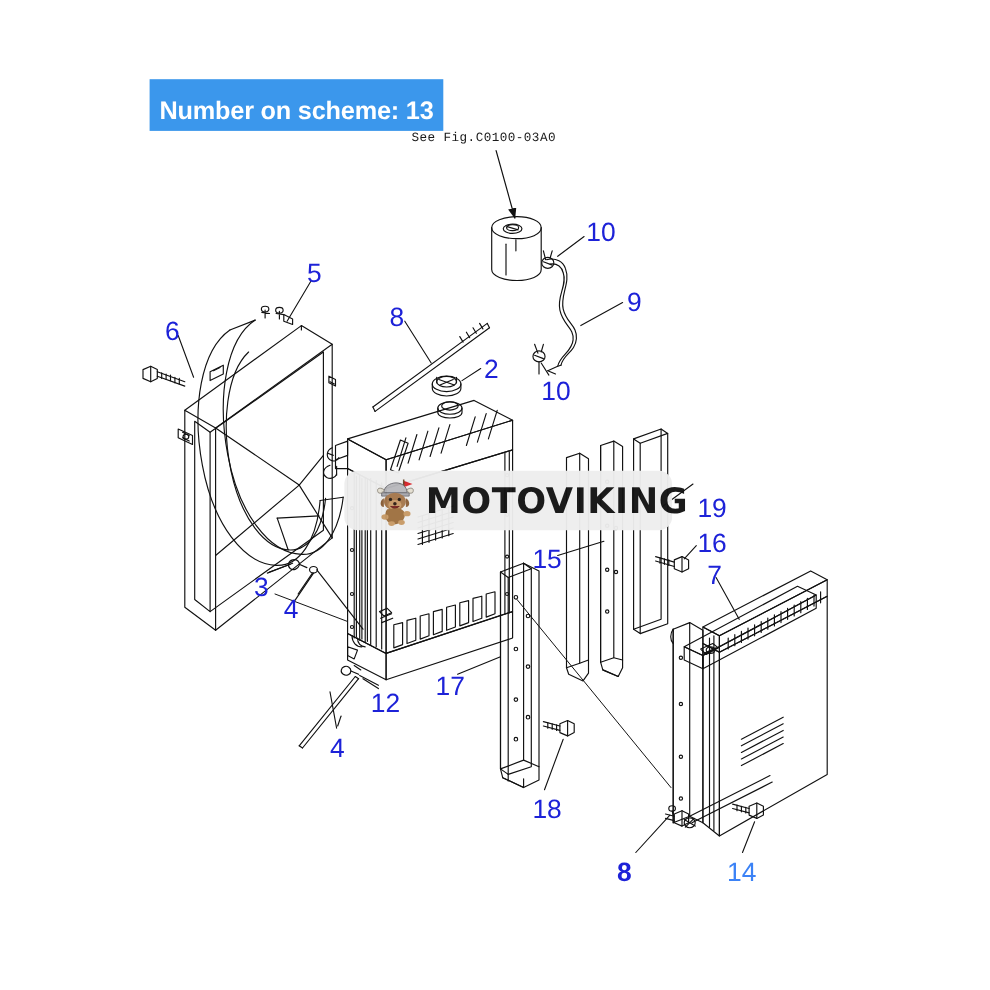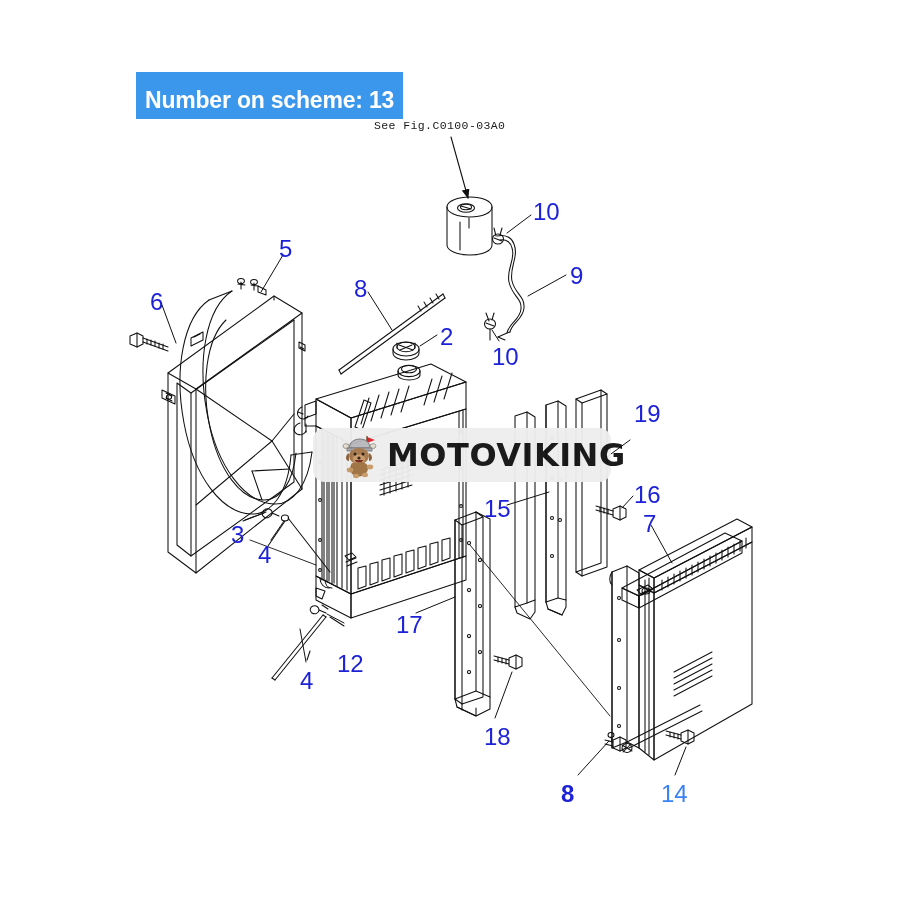--- a/index.html
+++ b/index.html
@@ -461,28 +461,28 @@
   <div id="scheme-banner" style="background: rgb(59, 151, 236); color: rgb(255, 255, 255);">Number on scheme: 13</div>
 
   <div id="callout-layer">
       <div class="callout" style="left: 150px; top: 291px; color: rgb(29, 34, 216);">6</div>
       <div class="callout" style="left: 279px; top: 238px; color: rgb(29, 34, 216);">5</div>
       <div class="callout" style="left: 354px; top: 278px; color: rgb(29, 34, 216);">8</div>
       <div class="callout" style="left: 440px; top: 326px; color: rgb(29, 34, 216);">2</div>
       <div class="callout" style="left: 533px; top: 201px; color: rgb(29, 34, 216);">10</div>
       <div class="callout" style="left: 570px; top: 265px; color: rgb(29, 34, 216);">9</div>
       <div class="callout" style="left: 492px; top: 346px; color: rgb(29, 34, 216);">10</div>
-      <div class="callout" style="left: 634px; top: 403px; color: rgb(29, 34, 216);">19</div>
+      <div class="callout" style="left: 634px; top: 452px; color: rgb(29, 34, 216);">19</div>
       <div class="callout" style="left: 634px; top: 484px; color: rgb(29, 34, 216);">16</div>
       <div class="callout" style="left: 643px; top: 513px; color: rgb(29, 34, 216);">7</div>
       <div class="callout" style="left: 484px; top: 498px; color: rgb(29, 34, 216);">15</div>
       <div class="callout" style="left: 231px; top: 524px; color: rgb(29, 34, 216);">3</div>
       <div class="callout" style="left: 258px; top: 544px; color: rgb(29, 34, 216);">4</div>
       <div class="callout" style="left: 396px; top: 614px; color: rgb(29, 34, 216);">17</div>
-      <div class="callout" style="left: 337px; top: 653px; color: rgb(29, 34, 216);">12</div>
+      <div class="callout" style="left: 337px; top: 629px; color: rgb(29, 34, 216);">12</div>
       <div class="callout" style="left: 300px; top: 670px; color: rgb(29, 34, 216);">4</div>
       <div class="callout" style="left: 484px; top: 726px; color: rgb(29, 34, 216);">18</div>
       <div class="callout bold" style="left: 561px; top: 783px; color: rgb(29, 34, 216);">8</div>
       <div class="callout" style="left: 661px; top: 783px; color: #3b82f6;">14</div>
     </div>
 
   <div id="watermark" style="background: rgb(238, 238, 238);">
     <div id="wm-mascot">
       <svg viewBox="0 0 48 48" width="48" height="48">
 

